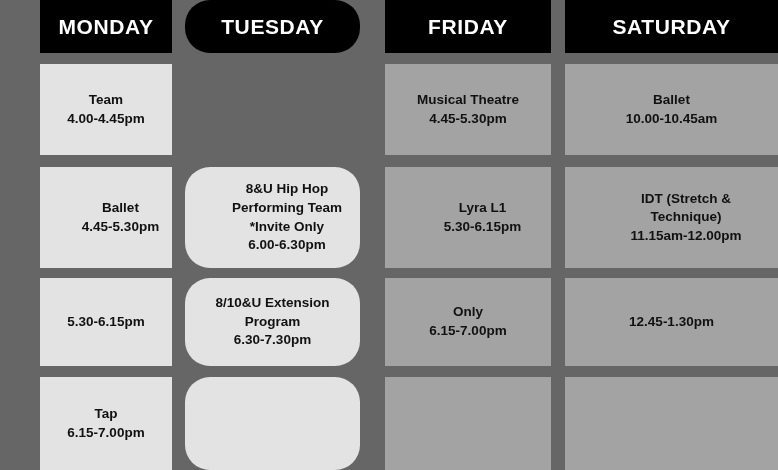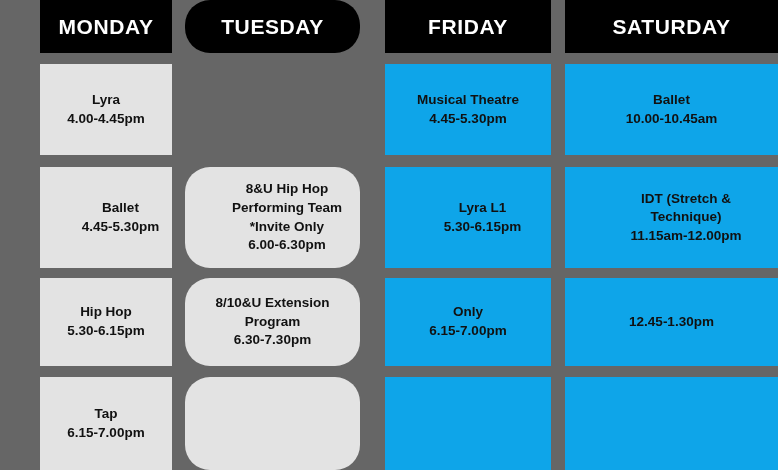--- a/index.html
+++ b/index.html
@@ -45,21 +45,21 @@
     justify-content: center;
     text-align: center;
     padding: 4px 10px;
     font-size: 13.5px;
     font-weight: bold;
     line-height: 1.38;
     color: #111111;
   }
 
   .cell.tone-a { background: #e3e3e3; }
-  .cell.tone-b { background: #0ea5e9; }
+  .cell.tone-b { background: #a3a3a3; }
 
   .cell .lines { width: 100%; }
   .cell .title { display: block; }
   .cell .time  { display: block; }
 
   
   .col-1 { grid-column: 1; margin-left: 40px; }
   .col-2 { grid-column: 3; border-radius: 25px; }
   .col-3 { grid-column: 5; margin-left: 11px; }
   .col-4 { grid-column: 7; }
@@ -82,21 +82,21 @@
   </div>
   <div class="day-header col-3">
     <span>FRIDAY</span>
   </div>
   <div class="day-header col-4">
     <span>SATURDAY</span>
   </div>
 
   <div class="cell tone-a col-1 row-1">
     <span class="lines">
-      <span class="title">Lyra</span>
+      <span class="title">Team</span>
       <span class="time">4.00-4.45pm</span>
     </span>
   </div>
   <div class="cell tone-b col-3 row-1">
     <span class="lines">
       <span class="title">Musical Theatre</span>
       <span class="time">4.45-5.30pm</span>
     </span>
   </div>
   <div class="cell tone-b col-4 row-1">
@@ -126,21 +126,20 @@
   </div>
   <div class="cell tone-b col-4 row-2">
     <span class="lines">
       <span class="title">IDT (Stretch &amp; Technique)</span>
       <span class="time">11.15am-12.00pm</span>
     </span>
   </div>
 
   <div class="cell tone-a col-1 row-3">
     <span class="lines">
-      <span class="title">Hip Hop</span>
       <span class="time">5.30-6.15pm</span>
     </span>
   </div>
   <div class="cell tone-a col-2 row-3">
     <span class="lines">
       <span class="title">8/10&amp;U Extension Program</span>
       <span class="time">6.30-7.30pm</span>
     </span>
   </div>
   <div class="cell tone-b col-3 row-3">

